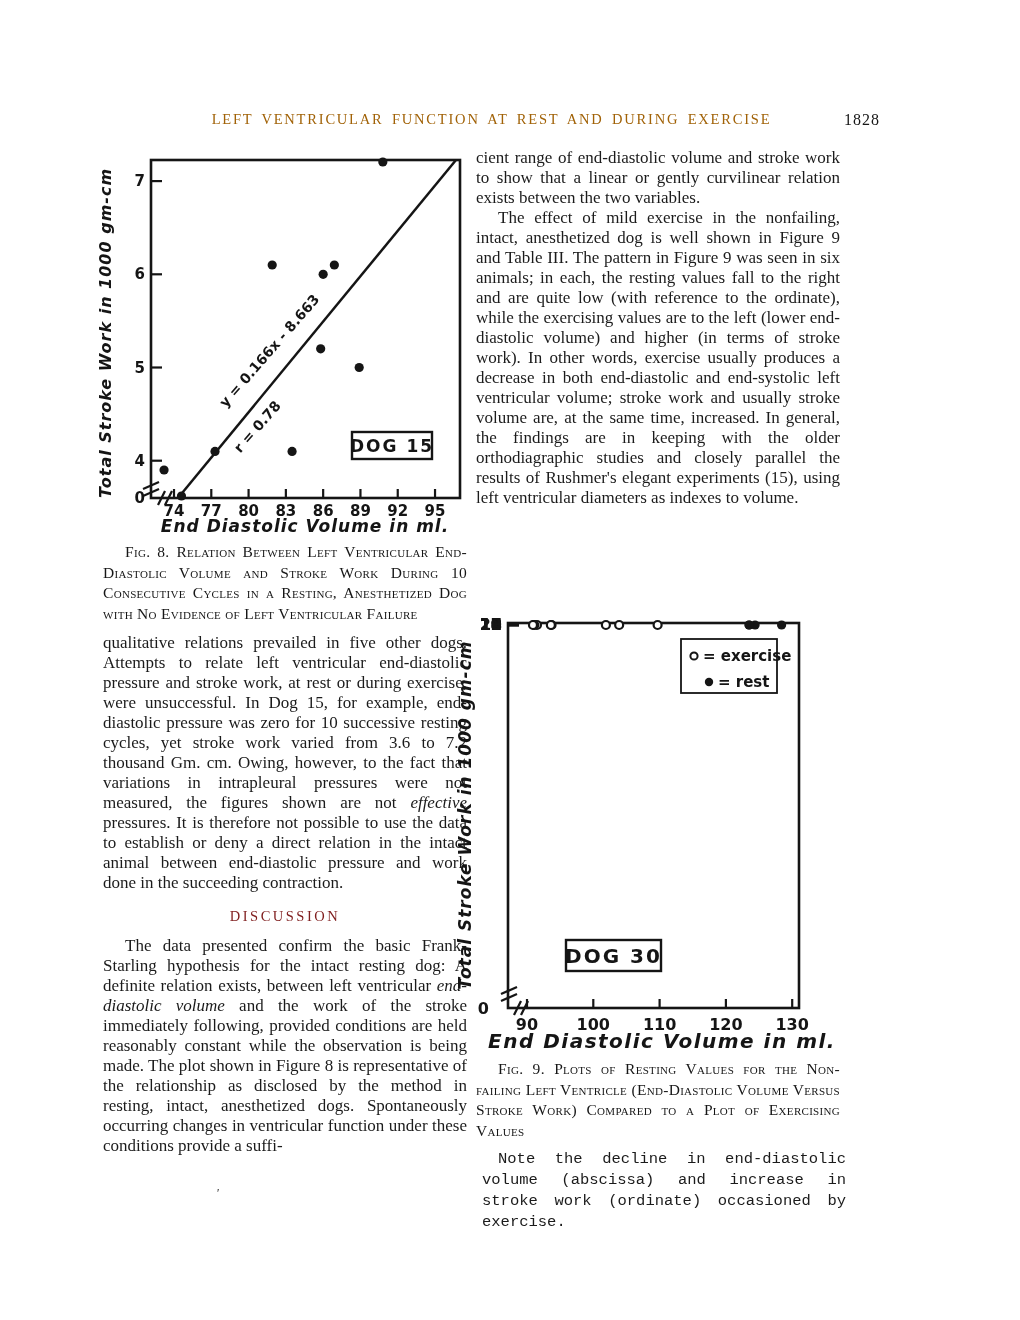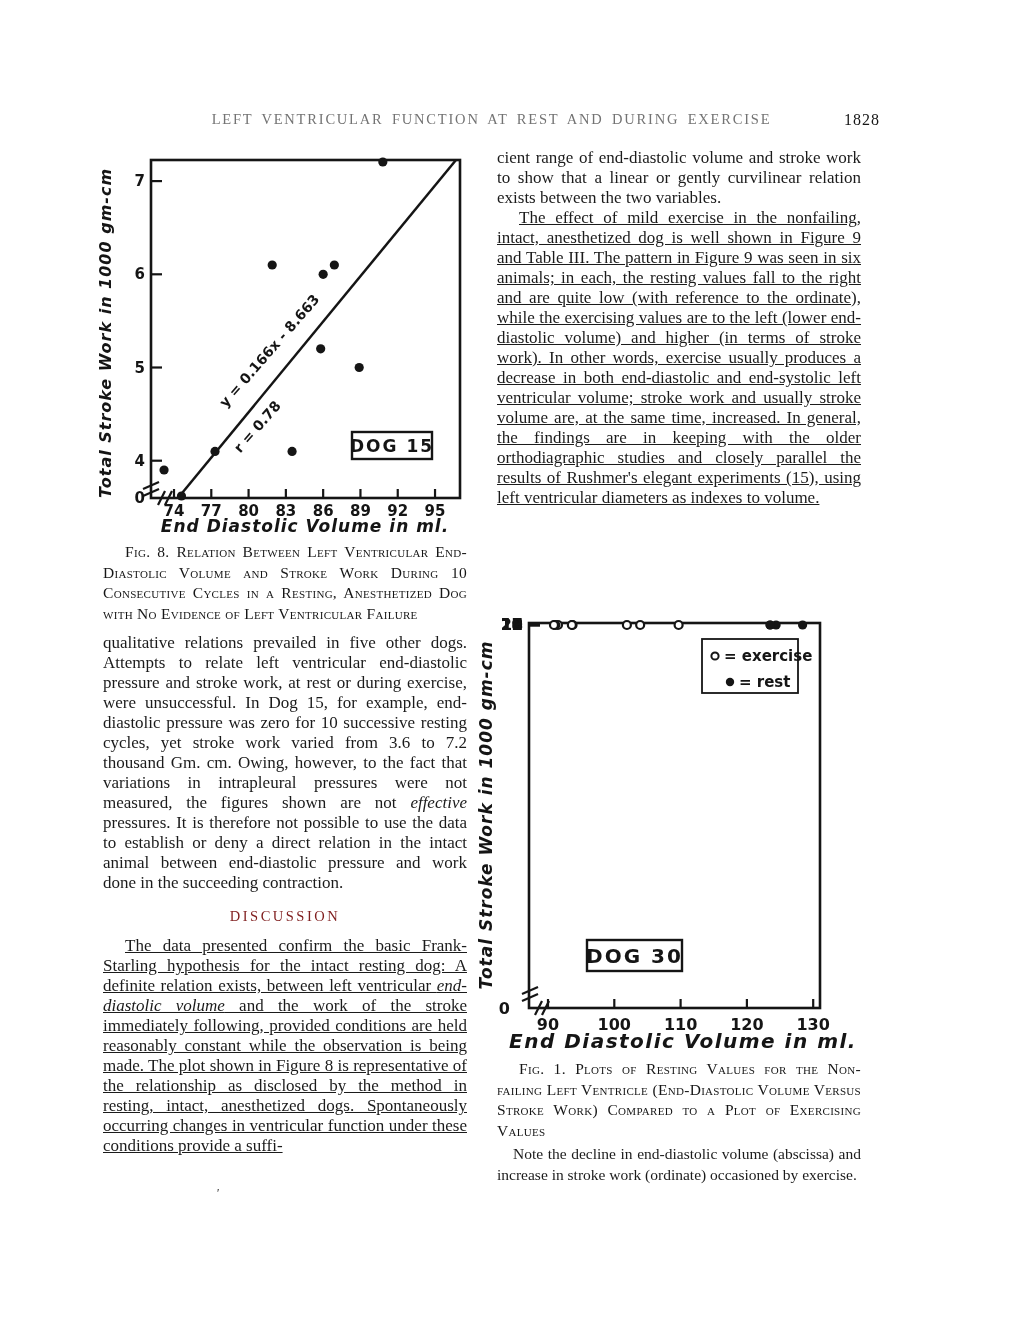--- a/index.html
+++ b/index.html
@@ -11,51 +11,51 @@
     font-family:"Liberation Serif", serif;
     overflow:hidden;
   }
   
   .running-head{
     position:absolute;left:103px;top:111px;width:777px;height:22px;
   }
   .rh-title{
     display:block;text-align:center;
     font-size:14.5px;letter-spacing:1.8px;word-spacing:3px;
-    color:#737373;
+    color:#a16207;
   }
   .rh-page{
     position:absolute;right:0;top:0;
     font-size:16px;letter-spacing:1px;color:#161616;
   }
   
   .col-left{position:absolute;left:103px;top:148px;width:364px;}
-  .col-right{position:absolute;left:497px;top:148px;width:364px;}
+  .col-right{position:absolute;left:476px;top:148px;width:364px;}
   .body{
     font-size:17px;line-height:20px;text-align:justify;margin:0;
     color:#1b1b1b;
   }
-  .indent{text-indent:22px;text-decoration:underline;}
+  .indent{text-indent:22px;}
   .para-gap{margin-top:1px;}
   .section-heading{
     font-size:14.5px;font-weight:normal;letter-spacing:2.5px;
     text-align:center;margin:15px 0 11px 0;color:#7f1d1d;
   }
   .caption{
     font-size:15.5px;line-height:20.5px;text-align:justify;
     font-variant:small-caps;letter-spacing:0.3px;
     text-indent:22px;margin:2px 0 0 0;color:#161616;
   }
   .fig8wrap{width:386px;height:392px;margin-left:-8px;}
   .fig9wrap{position:absolute;left:-19px;top:462px;width:444px;height:444px;}
   .fig9caption{position:absolute;left:0;top:909px;width:364px;}
   .fig9note{
     position:absolute;left:0;top:995px;width:364px;
     font-size:15.5px;line-height:21px;text-align:justify;
-    text-indent:16px;margin:0;color:#1b1b1b;
+    text-indent:16px;margin:6px;color:#1b1b1b;font-family:Liberation Mono, monospace;
   }
   .stray-mark{
     position:absolute;left:216px;top:1185px;
     font-size:13px;font-style:italic;color:#333;
   }
   
   svg{overflow:visible;display:block;}
   svg text{font-family:"DejaVu Sans", sans-serif;fill:#151515;}
   .tick-num{font-weight:bold;}
   .axis-label{font-style:italic;font-weight:bold;}
@@ -200,18 +200,18 @@
           <text x="156.5" y="352.7" text-anchor="middle" font-size="20" class="dog-label">DOG 30</text>
           <rect x="224" y="29" width="96" height="54" fill="none" stroke="#151515" stroke-width="1.8"></rect>
           <circle cx="237" cy="46" r="3.6" fill="#ffffff" stroke="#151515" stroke-width="2"></circle>
           <text x="246" y="51" font-size="15" class="legend-label">= exercise</text>
           <circle cx="252" cy="72" r="4.2" fill="#151515"></circle>
           <text x="261" y="77" font-size="15" class="legend-label">= rest</text>
           <text x="205" y="438" text-anchor="middle" font-size="20" letter-spacing="1.5" class="axis-label">End Diastolic Volume in ml.</text>
           <text x="0" y="0" transform="translate(14,205) rotate(-90)" text-anchor="middle" font-size="17" letter-spacing="1" class="axis-label">Total Stroke Work in 1000 gm-cm</text>
         </svg>
       </div>
-    <p class="caption fig9caption"><span>Fig. 1. Plots of Resting Values for the Non-failing Left Ventricle (End-Diastolic Volume Versus Stroke Work) Compared to a Plot of Exercising Values</span></p>
+    <p class="caption fig9caption"><span>Fig. 9. Plots of Resting Values for the Non-failing Left Ventricle (End-Diastolic Volume Versus Stroke Work) Compared to a Plot of Exercising Values</span></p>
     <p class="fig9note">Note the decline in end-diastolic volume (abscissa) and increase in stroke work (ordinate) occasioned by exercise.</p>
   </div>
 
   <span class="stray-mark">'</span>
 </div>
 
 </body></html>

